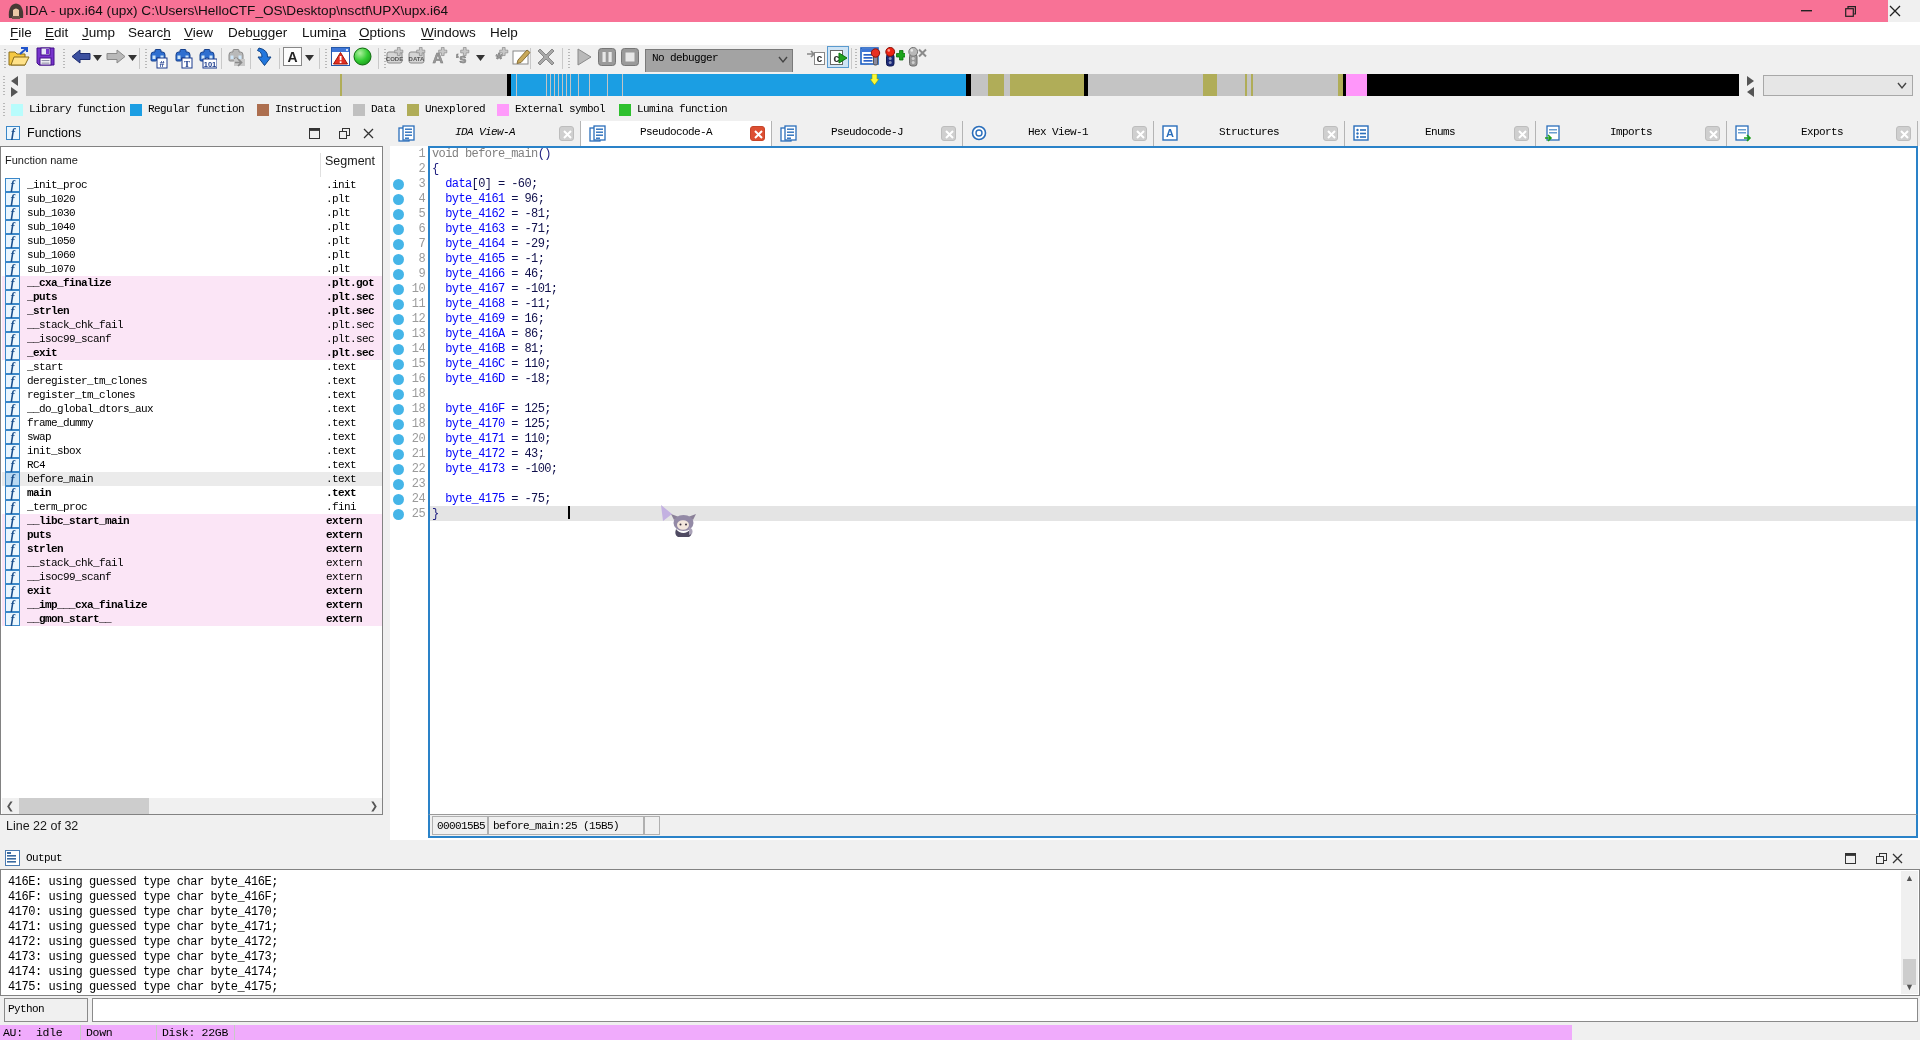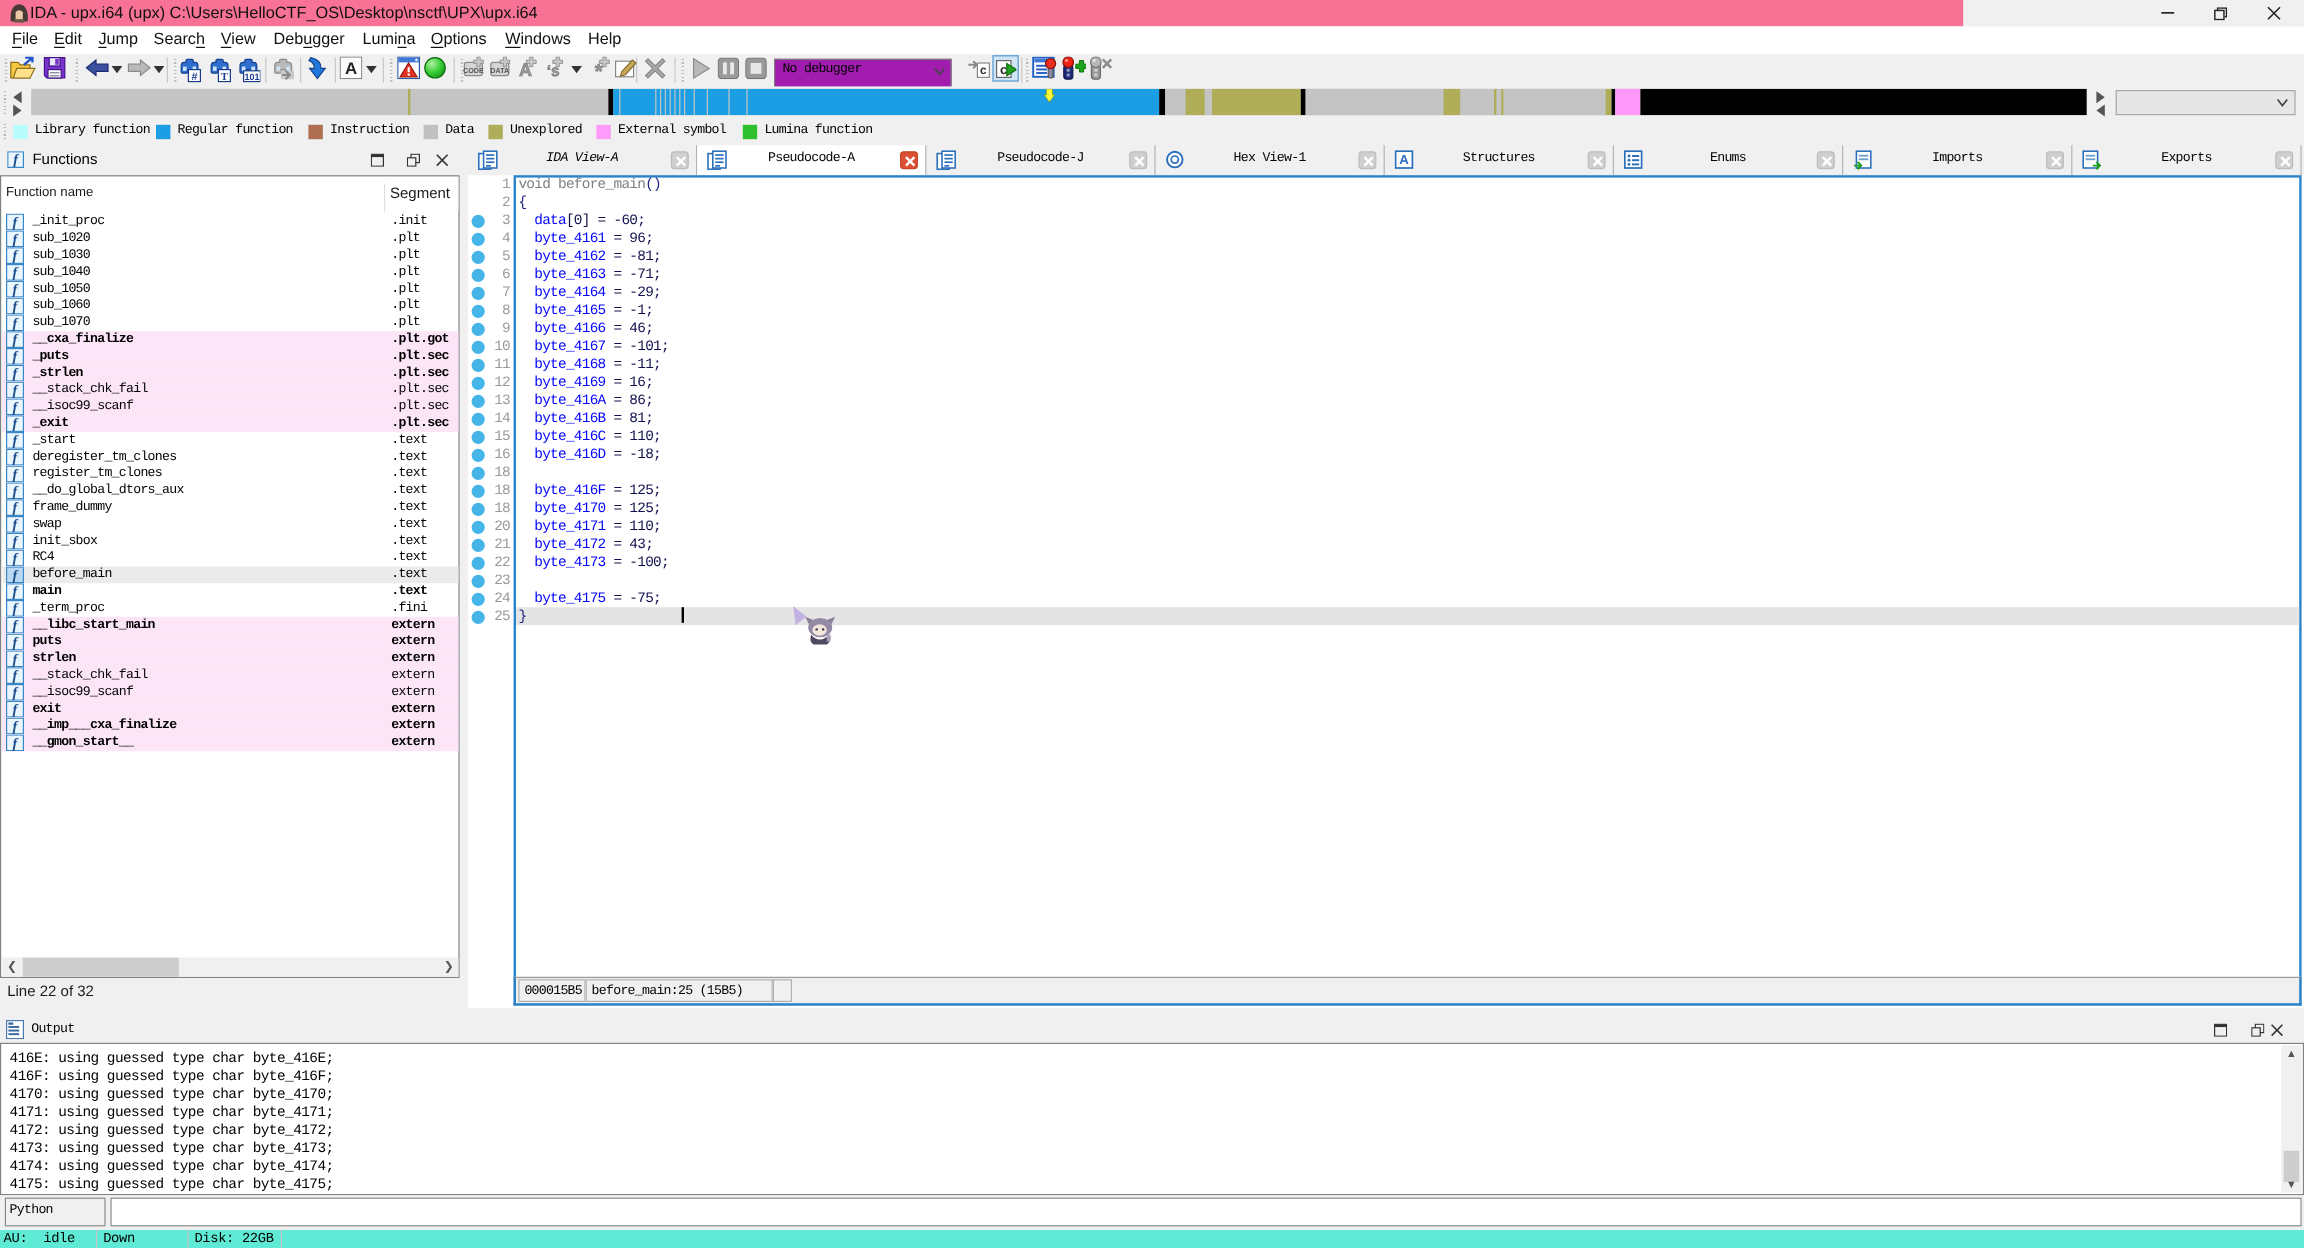--- a/index.html
+++ b/index.html
@@ -2,21 +2,21 @@
 <html><head>
 <meta charset="utf-8">
 <style>
   * { margin:0; padding:0; box-sizing:border-box; }
   html,body { width:1920px; height:1040px; overflow:hidden; }
   body { font-family:"Liberation Sans", sans-serif; position:relative; background:#f0f0f0; }
   .abs { position:absolute; }
   .ui-mono { font-family:"Liberation Mono", monospace; font-size:11px; letter-spacing:-0.6px; }
 
   
-  #titlebar { left:0; top:0; width:1636px; height:22px; background:#f87296; }
+  #titlebar { left:0; top:0; width:1888px; height:22px; background:#f87296; }
   #title-text { left:25px; top:3px; font-size:13.6px; color:#111; white-space:pre; }
 
   
   #menubar { left:0; top:22px; width:1920px; height:23px; background:#ffffff;text-align:center; }
   .mi { position:absolute; top:3px; font-size:13.5px; color:#111; }
   .mi u { text-decoration:underline; text-underline-offset:2px; }
 
   
   #toolbar { left:0; top:45px; width:1920px; height:27px; background:#f0f0f0; }
   .tbsep { position:absolute; top:4px; width:2px; height:19px;
@@ -68,21 +68,21 @@
   .bpt { position:absolute; left:3px; width:11px; height:11px; border-radius:50%; background:#45b5e8; }
   .kw { color:#808080; }
   .id { color:#0404fc; }
   .pn { color:#202080; }
 
   
   #outbar { left:0; top:844px; width:1920px; height:25px; background:#f0f0f0; border-top:2px solid #f0f0f0; }
   #outwin { left:0; top:869px; width:1920px; height:127px; background:#ffffff; border:1px solid #828282; }
   .oline { position:absolute; left:7px; font-family:"Liberation Mono", monospace; font-size:12px; letter-spacing:-0.45px; color:#000; white-space:pre; }
   #pyrow { left:0; top:996px; width:1920px; height:29px; background:#f0f0f0; }
-  #statusbar { left:0; top:1025px; width:1920px; height:15px; background:#5eead4; }
+  #statusbar { left:0; top:1025px; width:1572px; height:15px; background:#f0abfc; }
   .stx { position:absolute; top:1px; font-family:"Liberation Mono", monospace; font-size:11.5px; letter-spacing:-0.3px; color:#000; white-space:pre; }
   .ssep { position:absolute; top:0; width:1px; height:15px; background:#c8c8c8; }
 </style>
 </head>
 <body>
 
 <div id="titlebar" class="abs">
   <svg class="abs" style="left:8px;top:3px" width="16" height="16">
     <path d="M1 15 Q0 6 4 2 Q8 -1 12 2 Q16 6 15 15 Z" fill="#473a35"></path>
     <path d="M5 15 L5 7 Q8 4 11 7 L11 15 Z" fill="#ecc9a6"></path>
@@ -257,21 +257,21 @@
   <svg class="ticon" style="left:598px;top:3px" width="18" height="18">
     <rect x="0.5" y="0.5" width="17" height="17" rx="3" fill="#9a9a9a" stroke="#777"></rect>
     <rect x="4.5" y="4" width="3.2" height="10" fill="#e8e8e8"></rect>
       <rect x="10.5" y="4" width="3.2" height="10" fill="#e8e8e8"></rect>
   </svg>
   <svg class="ticon" style="left:621px;top:3px" width="18" height="18">
     <rect x="0.5" y="0.5" width="17" height="17" rx="3" fill="#9a9a9a" stroke="#777"></rect>
     <rect x="4.5" y="4.5" width="9" height="9" fill="#e8e8e8"></rect>
   </svg>
 
-  <div class="abs" style="left:645px;top:4px;width:148px;height:26px;background:#a21caf;border:1px solid #7a7a7a">
+  <div class="abs" style="left:645px;top:4px;width:148px;height:26px;background:#a3a3a3;border:1px solid #7a7a7a">
     <span class="ui-mono" style="position:absolute;left:6px;top:2px">No debugger</span>
     <svg style="position:absolute;right:4px;top:6px" width="10" height="8">
         <path d="M1 1 L5 6 L9 1" stroke="#444" stroke-width="1.4" fill="none"></path>
       </svg>
   </div>
 
   <svg class="ticon" style="left:806px;top:3px" width="19" height="18">
     <path d="M1 6 L8 6 M5 3 L8 6 L5 9" stroke="#888" stroke-width="1.6" fill="none"></path>
     <rect x="8.5" y="4.5" width="10" height="12" fill="#fff" stroke="#888"></rect>
     <text x="13.5" y="14" font-size="10" font-weight="bold" font-family="Liberation Mono" fill="#333" text-anchor="middle">c</text>

